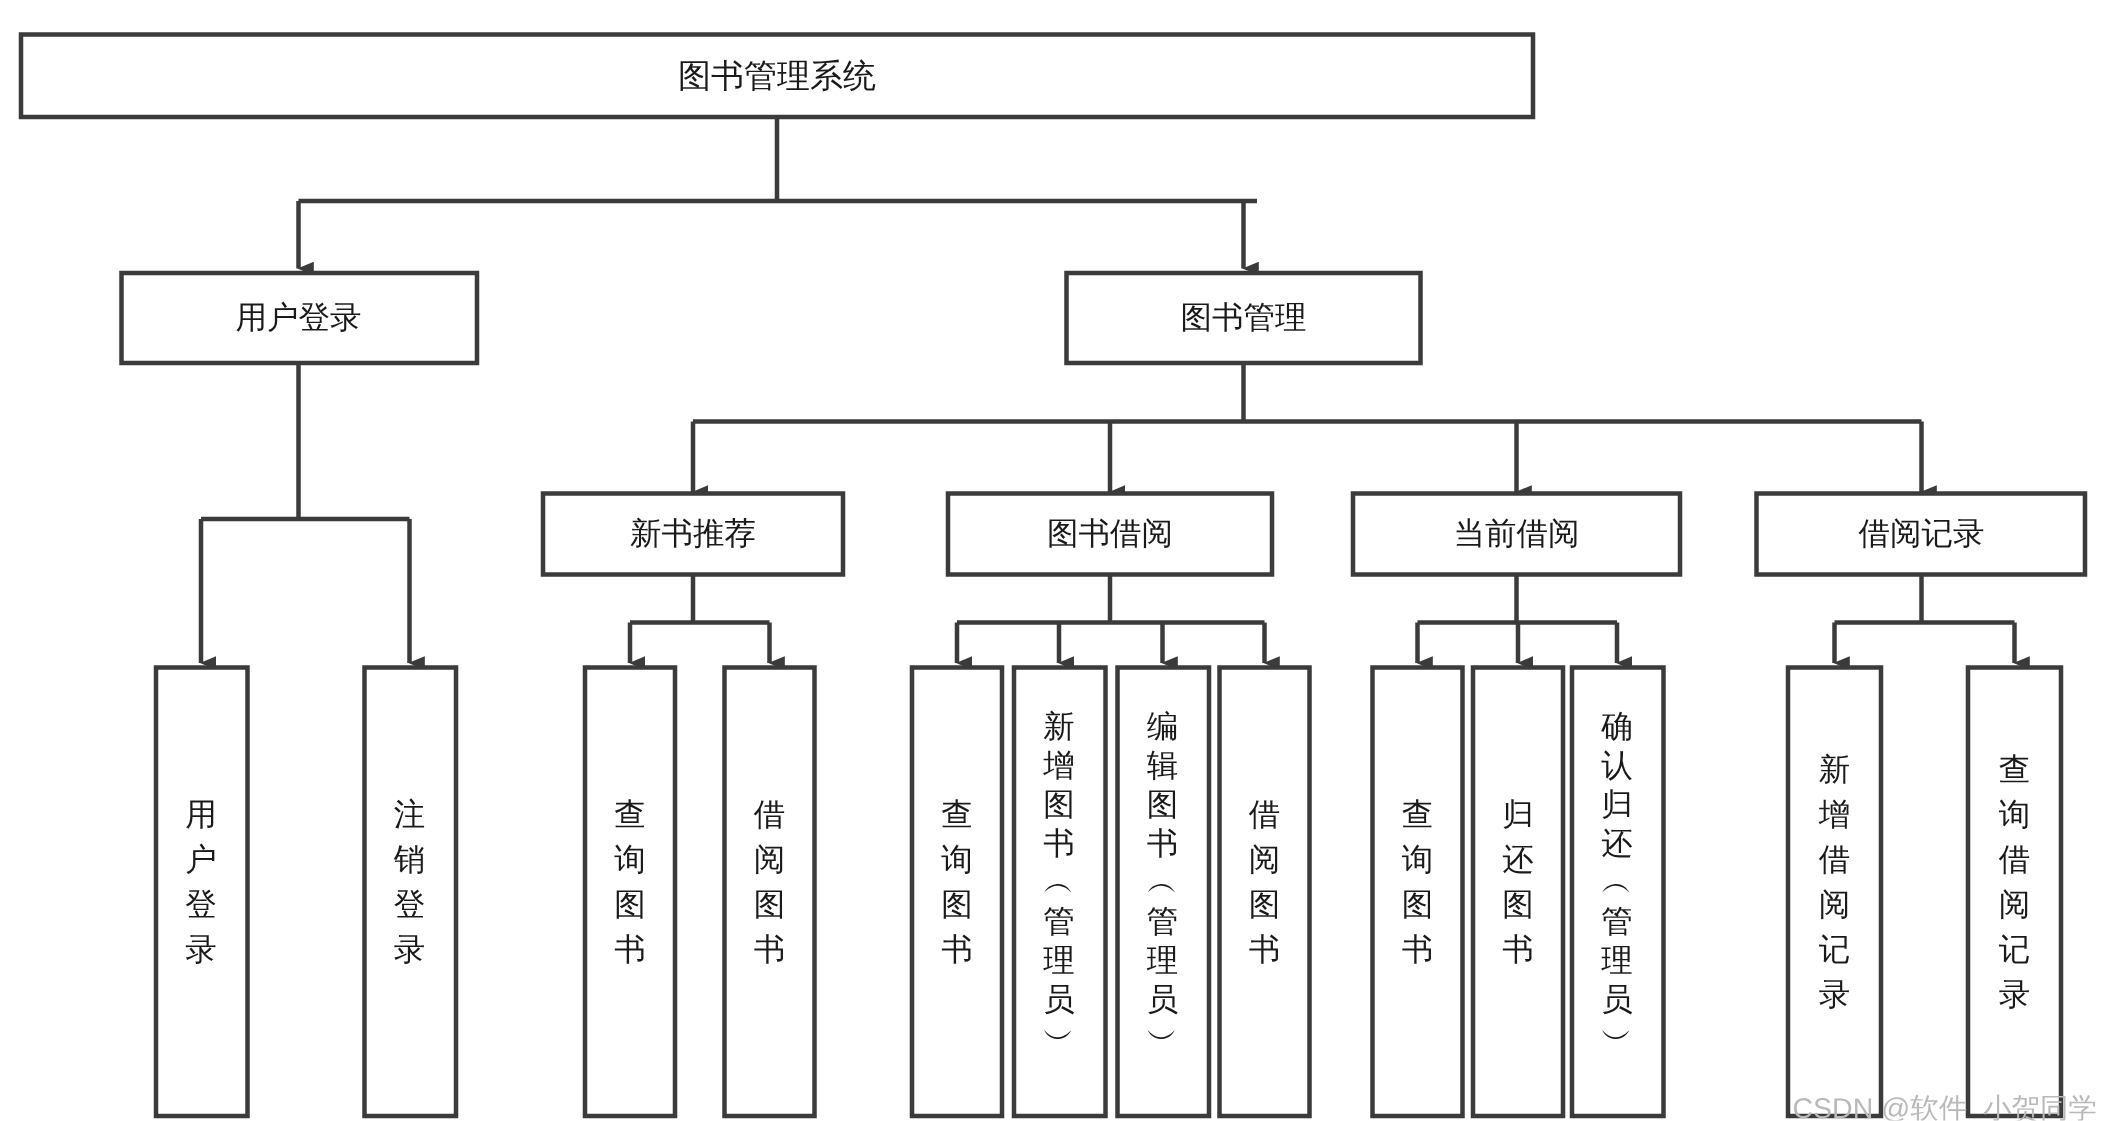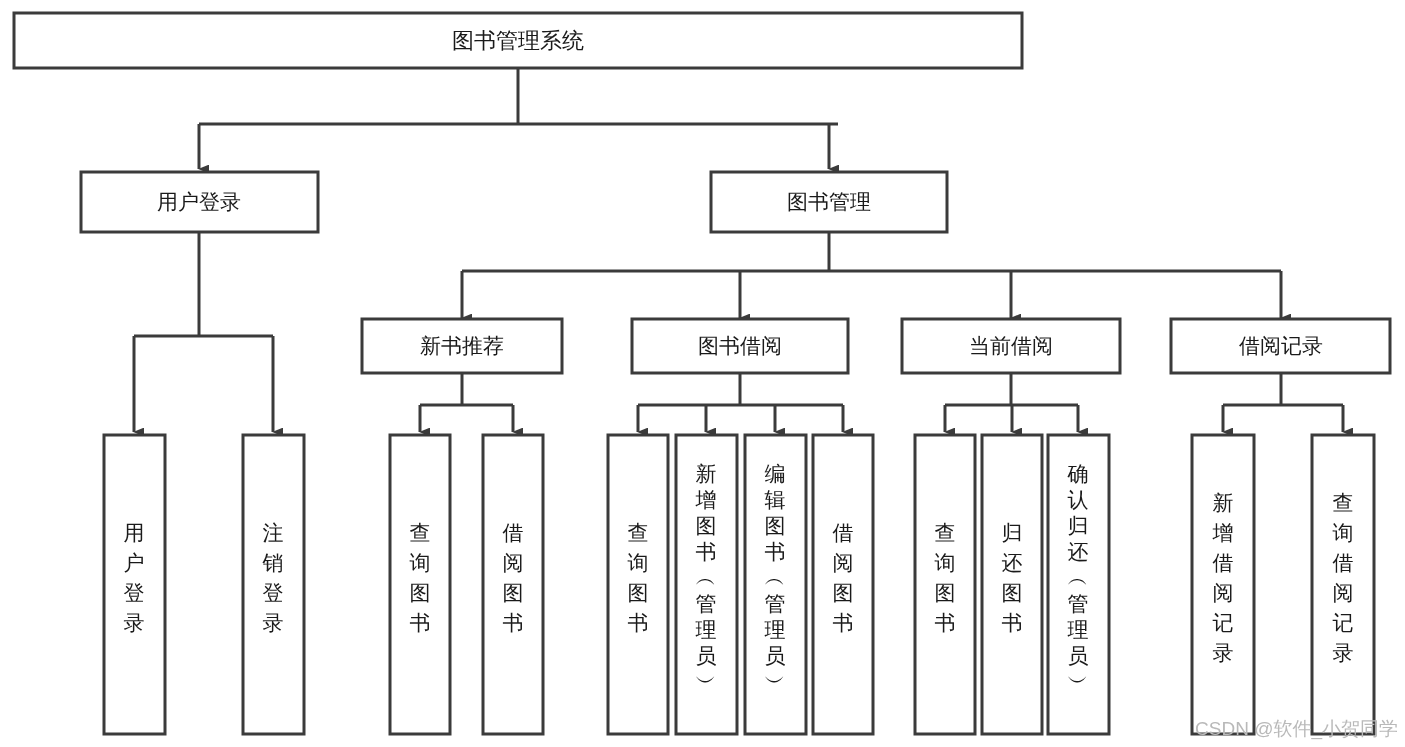--- a/index.html
+++ b/index.html
@@ -1,21 +1,21 @@
 <!DOCTYPE html>
 <html><head>
 <meta charset="utf-8">
 <style>
   html,body{margin:0;padding:0;background:#ffffff;}
   body{
     width:1405px;height:747px;
     font-family:"Liberation Sans","DejaVu Sans",sans-serif;
     overflow:hidden;position:relative;
   }
-  #diagram-root{position:absolute;left:0;top:0;width:1405px;height:634px;}
+  #diagram-root{position:absolute;left:0;top:10px;width:1405px;height:634px;}
   svg{display:block;}
   .node-rect{fill:#ffffff;stroke:#3b3b3b;stroke-width:3;}
   .connector{stroke:#3b3b3b;stroke-width:3;fill:none;stroke-linecap:butt;}
   .node-label{
     fill:#1a1a1a;
     font-family:"Liberation Sans","DejaVu Sans",sans-serif;
     font-size:21px;
     text-anchor:middle;
     dominant-baseline:middle;
   }

